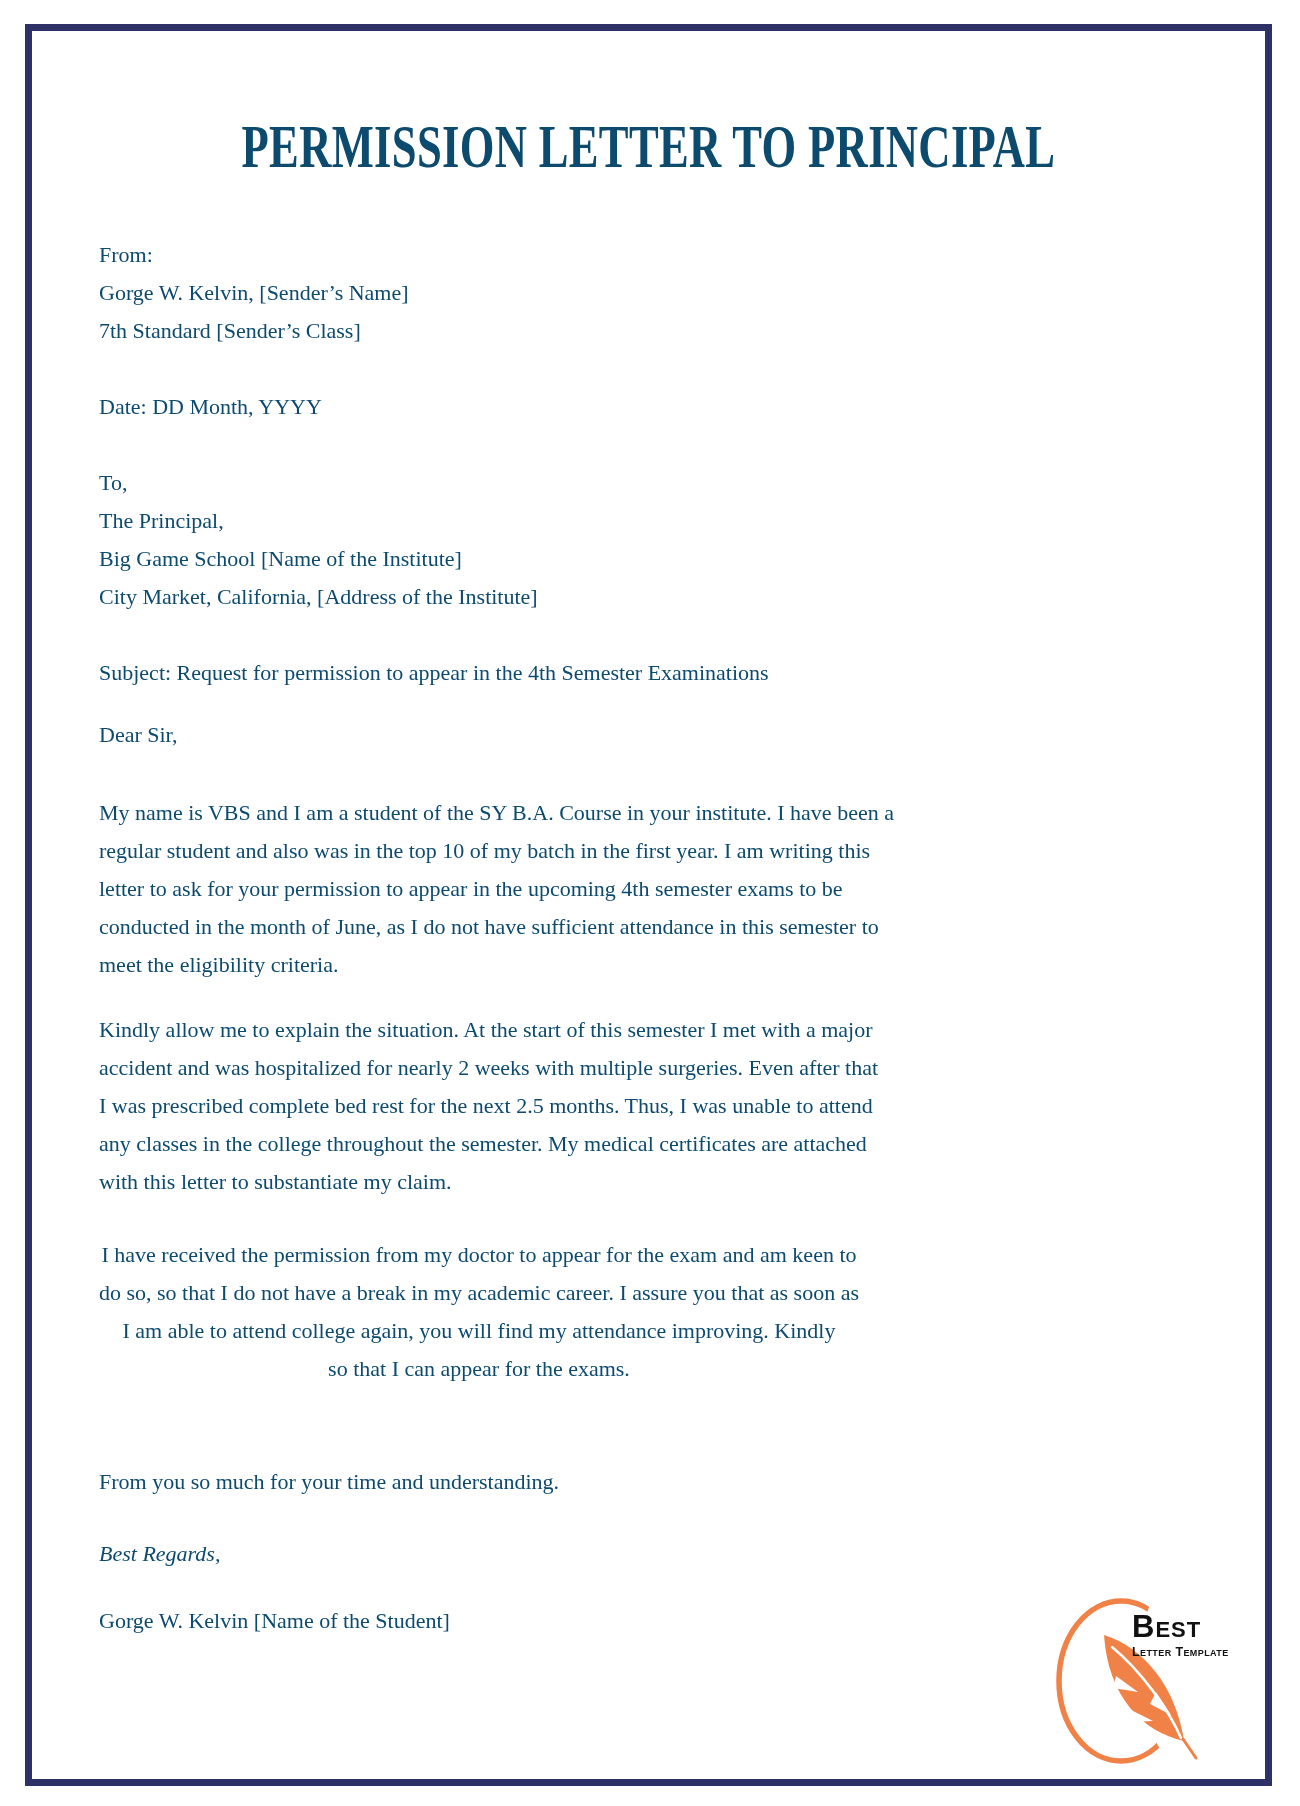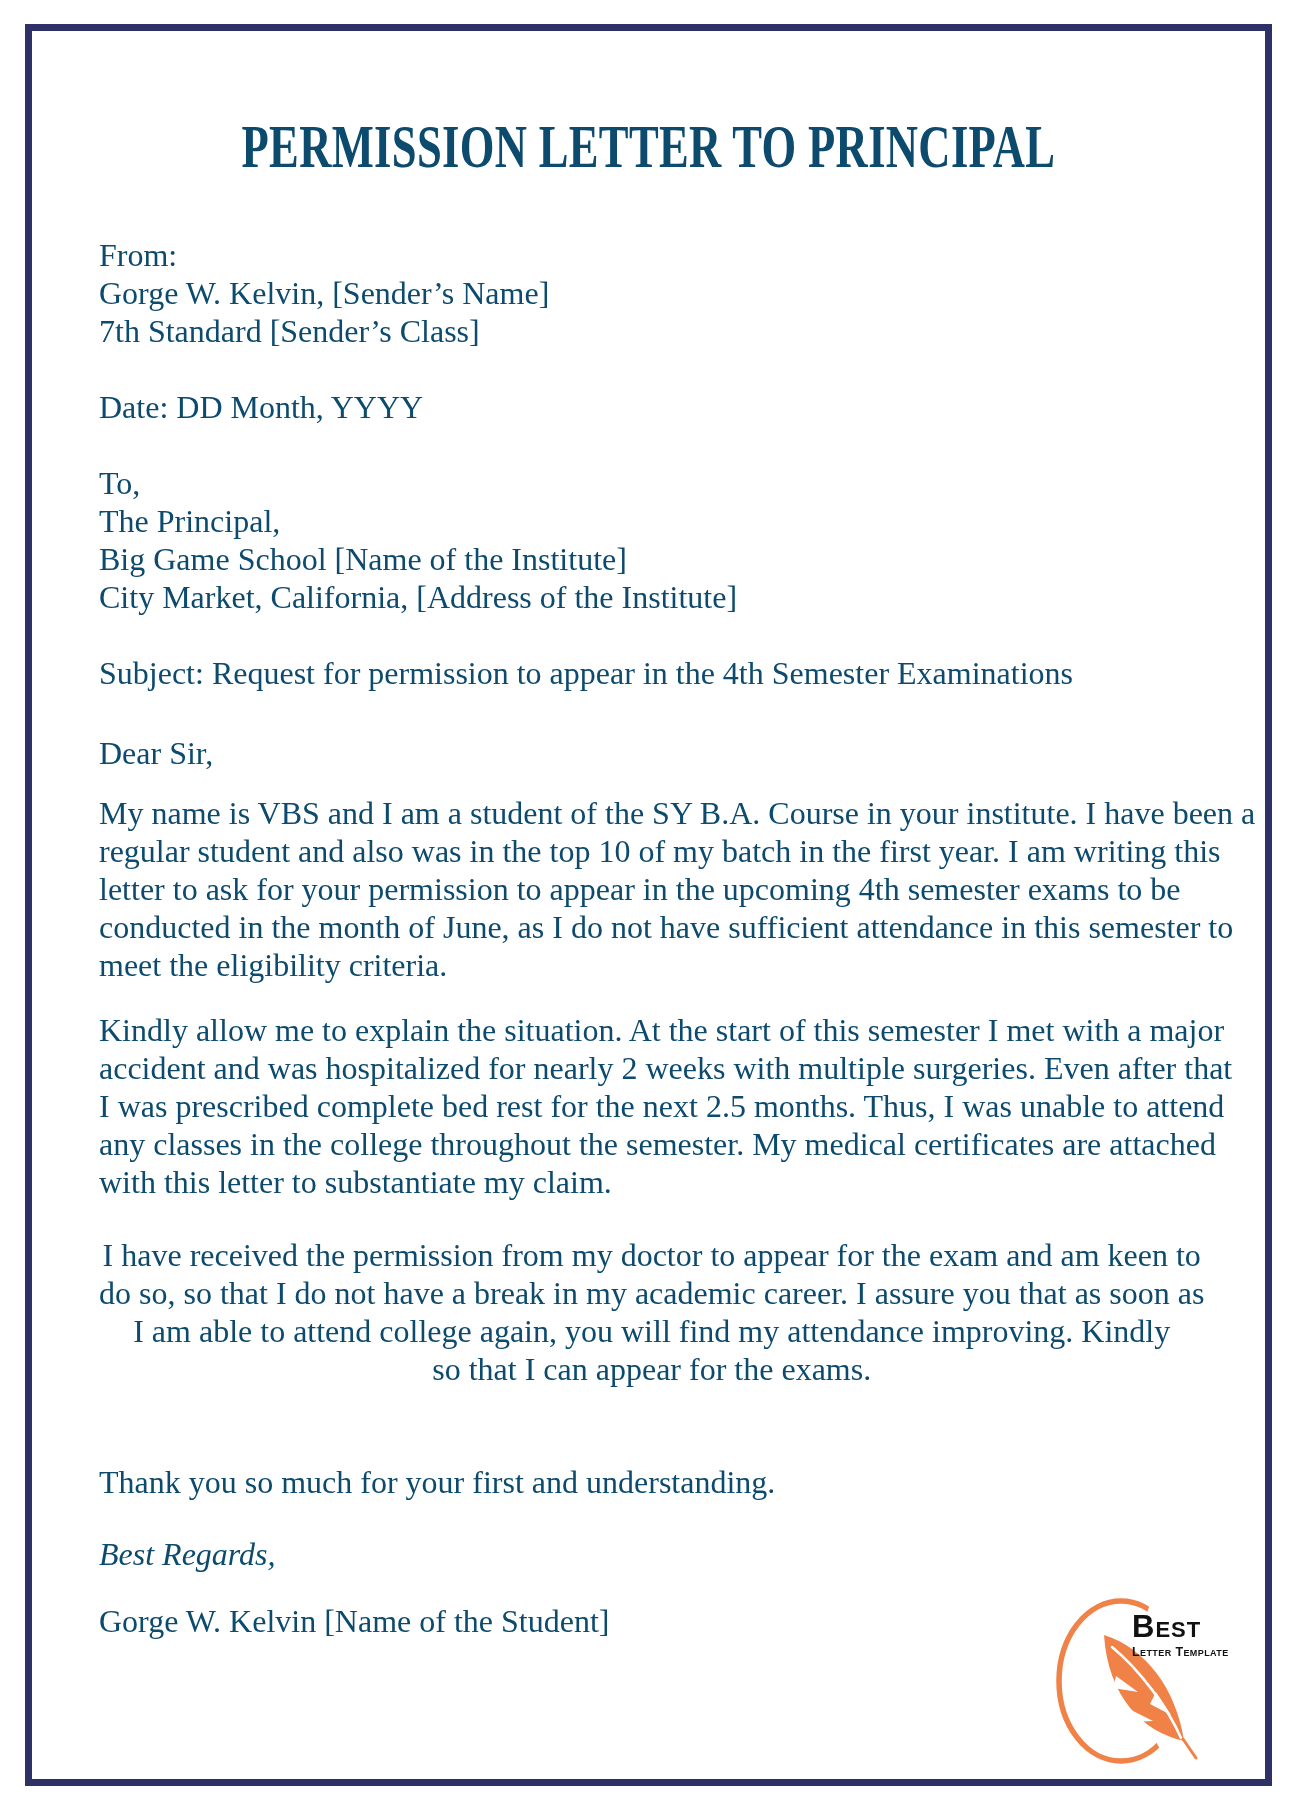--- a/index.html
+++ b/index.html
@@ -29,29 +29,29 @@
     line-height:61px;
     font-weight:bold;
     white-space:nowrap;
     letter-spacing:0.5px;
     transform:scaleX(0.73);
     transform-origin:center center;
   }
   .tblock{
     position:absolute;
     left:99px;
-    font-size:32px;
+    font-size:22px;
     line-height:38px;
     white-space:nowrap;
   }
   .b-from{top:236px;}
   .b-date{top:388px;}
   .b-to{top:464px;}
   .b-subject{top:654px;}
-  .b-dear{top:734px;}
+  .b-dear{top:716px;}
   .b-para1{top:794px;}
   .b-para2{top:1011px;}
   .b-para3{top:1236px;text-align:center;}
   .b-thanks{top:1463px;}
   .b-regards{top:1535px;font-style:italic;}
   .b-signature{top:1602px;}
   .logo{
     position:absolute;
     left:1040px;top:1580px;
     width:200px;height:200px;text-align:right;
@@ -119,21 +119,21 @@
   </div>
 
   <div class="tblock b-para3">
     <div>I have received the permission from my doctor to appear for the exam and am keen to</div>
     <div>do so, so that I do not have a break in my academic career. I assure you that as soon as</div>
     <div>I am able to attend college again, you will find my attendance improving. Kindly</div>
     <div>so that I can appear for the exams.</div>
   </div>
 
   <div class="tblock b-thanks">
-    <div>Thank you so much for your first and understanding.</div>
+    <div>From you so much for your time and understanding.</div>
   </div>
 
   <div class="tblock b-regards">
     <div>Best Regards,</div>
   </div>
 
   <div class="tblock b-signature">
     <div>Gorge W. Kelvin [Name of the Student]</div>
   </div>
 

